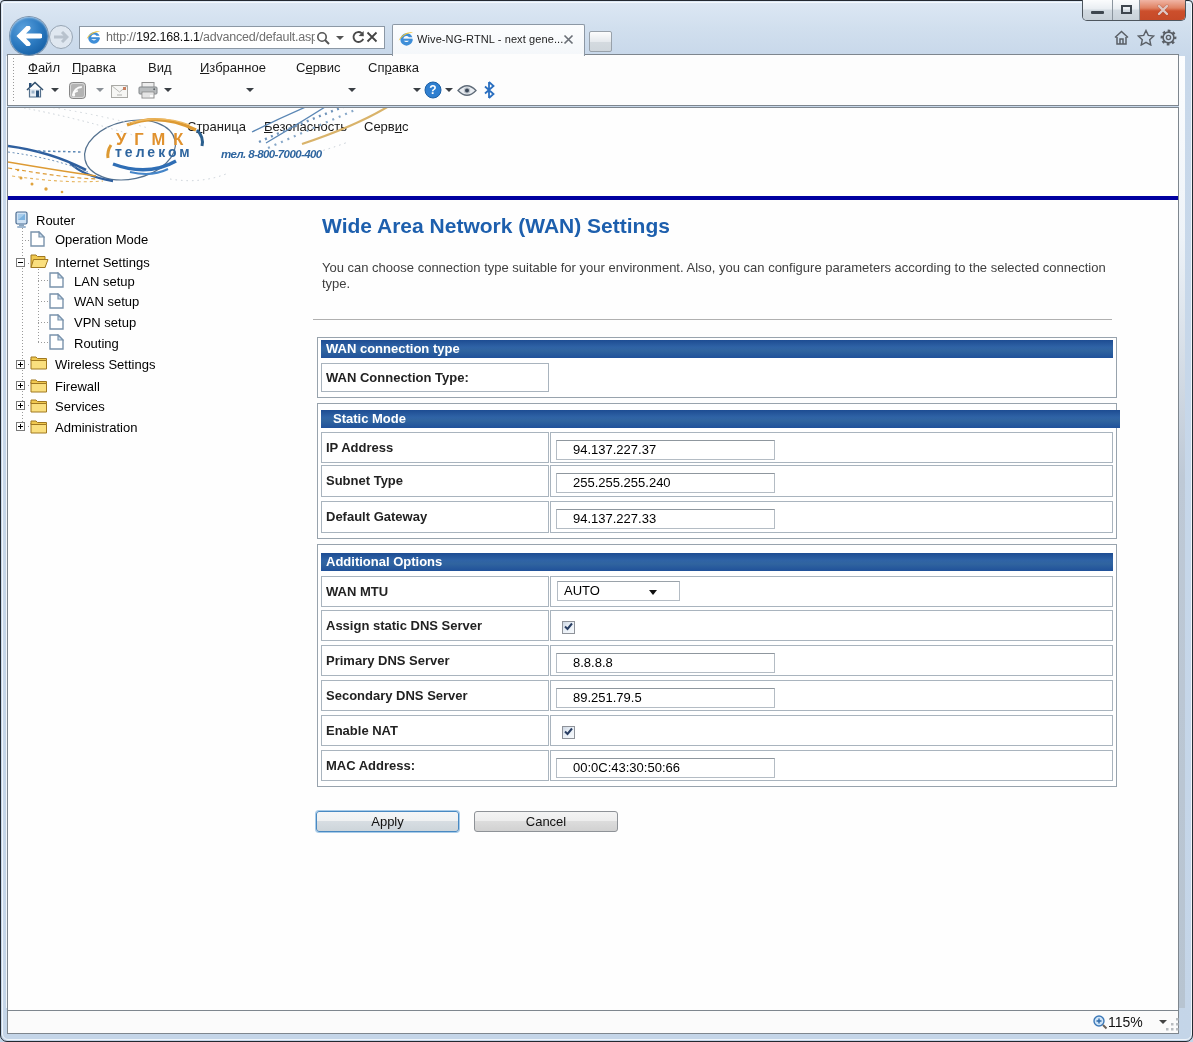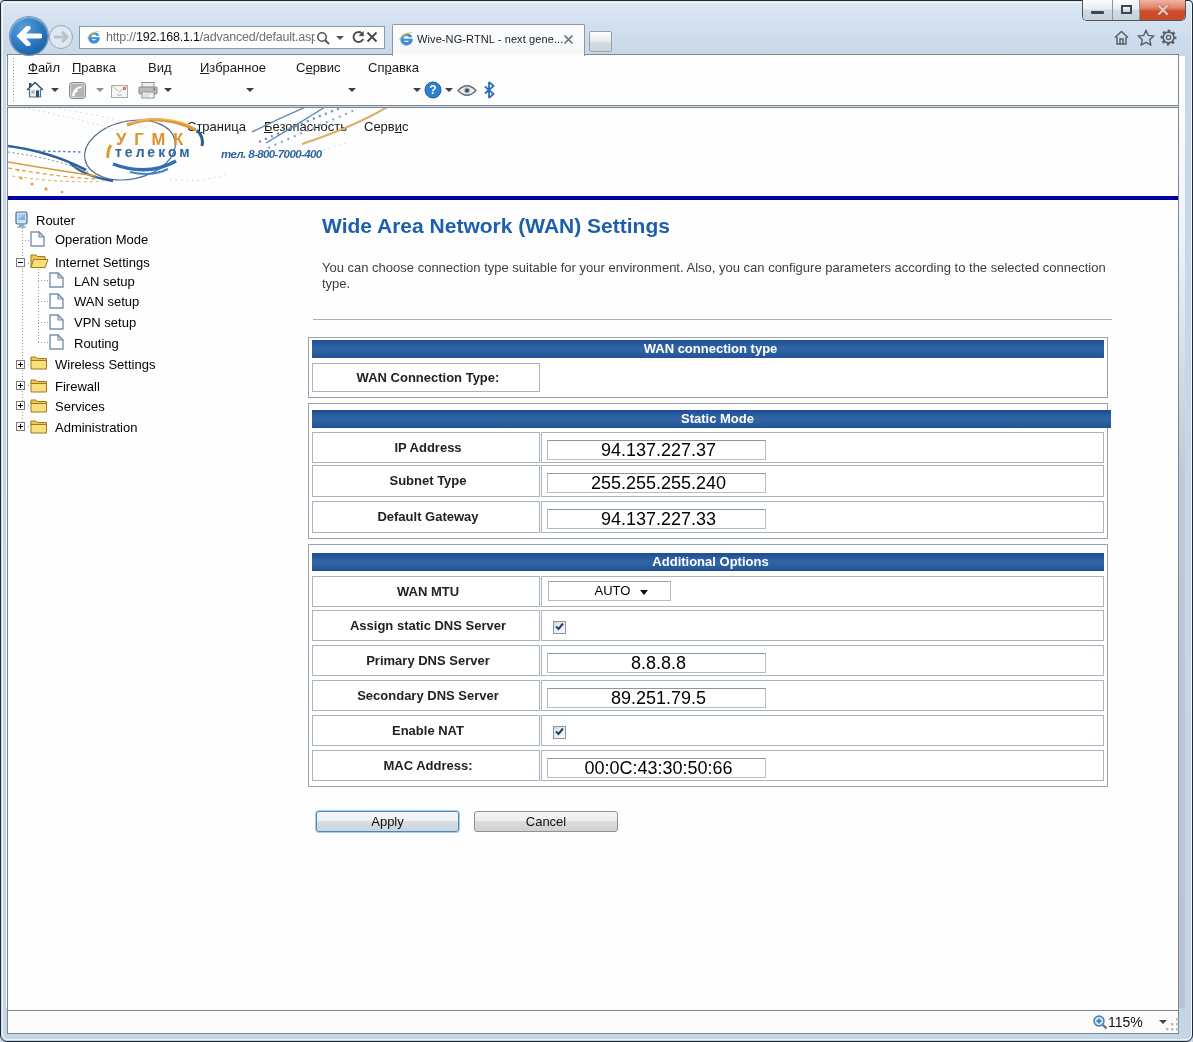--- a/index.html
+++ b/index.html
@@ -32,25 +32,25 @@
   .titem{position:absolute;font-size:13px;color:#000;white-space:nowrap;}
   .pm{position:absolute;width:7px;height:7px;background:#fff;border:1px solid #7a7a7a;box-sizing:content-box;z-index:3;}
   .pm:before{content:"";position:absolute;left:1px;top:3px;width:5px;height:1px;background:#000;}
   .pm.plus:after{content:"";position:absolute;left:3px;top:1px;width:1px;height:5px;background:#000;}
   .vdot{position:absolute;width:1px;background-image:repeating-linear-gradient(180deg,#9a9a9a 0,#9a9a9a 1px,transparent 1px,transparent 3px);}
   .hdot{position:absolute;height:1px;background-image:repeating-linear-gradient(90deg,#9a9a9a 0,#9a9a9a 1px,transparent 1px,transparent 3px);}
   
   #h1{position:absolute;left:322px;top:214px;font-size:21px;font-weight:bold;color:#1d5fad;}
   #para{position:absolute;left:322px;top:260px;width:800px;font-size:13px;color:#3f3f3f;line-height:16px;}
   #hrline{position:absolute;left:313px;top:319px;width:799px;height:1px;background:#b0b0b0;}
-  .tbl{position:absolute;left:308px;width:798px;border:1px solid #98a3ad;background:#fff;box-sizing:content-box;text-align:center;}
+  .tbl{position:absolute;left:317px;width:798px;border:1px solid #98a3ad;background:#fff;box-sizing:content-box;}
   .thead{position:absolute;left:3px;width:787px;height:18px;background:linear-gradient(180deg,#1d4c92 0,#2f63a6 40%,#30649f 60%,#20519a 100%);color:#fff;font-weight:bold;font-size:13px;line-height:18px;padding-left:5px;box-sizing:content-box;}
   .lcell{position:absolute;left:3px;width:228px;height:31px;border:1px solid #a9b4be;background:#fff;box-sizing:border-box;font-size:13px;font-weight:bold;color:#222;line-height:29px;padding-left:4px;}
   .vcell{position:absolute;left:232px;width:563px;height:31px;border:1px solid #a9b4be;background:#fff;box-sizing:border-box;}
-  .inp{position:absolute;left:5px;top:7px;width:219px;height:20px;border:1px solid #b4bcc4;border-top:1px solid #8f979e;background:#fff;box-sizing:border-box;font-size:18px;line-height:18px;padding-left:4px;color:#000;font-family:"Liberation Sans",sans-serif;}
+  .inp{position:absolute;left:5px;top:7px;width:219px;height:20px;border:1px solid #b4bcc4;border-top:1px solid #8f979e;background:#fff;box-sizing:border-box;font-size:13px;line-height:18px;padding-left:16px;color:#000;font-family:"Liberation Sans",sans-serif;}
   .sel{position:absolute;left:6px;top:3px;height:20px;border:1px solid #b4bcc4;border-top:1px solid #9aa2a9;background:#fff;box-sizing:border-box;font-size:13px;line-height:18px;padding-left:6px;color:#000;}
   .selarrow{position:absolute;top:8px;width:0;height:0;border-left:4.5px solid transparent;border-right:4.5px solid transparent;border-top:5px solid #111;}
   .cb{position:absolute;left:9px;top:8px;width:13px;height:13px;border:1px solid #8e9299;background:linear-gradient(135deg,#cdd6e2 0,#e8eef5 40%,#f6f9fc 100%);box-sizing:border-box;}
   .btn{position:absolute;top:811px;height:21px;font-size:13px;color:#111;text-align:center;line-height:19px;box-sizing:border-box;}
 </style>
 </head>
 <body>
 <div id="win">
 
   <div id="band"></div>

